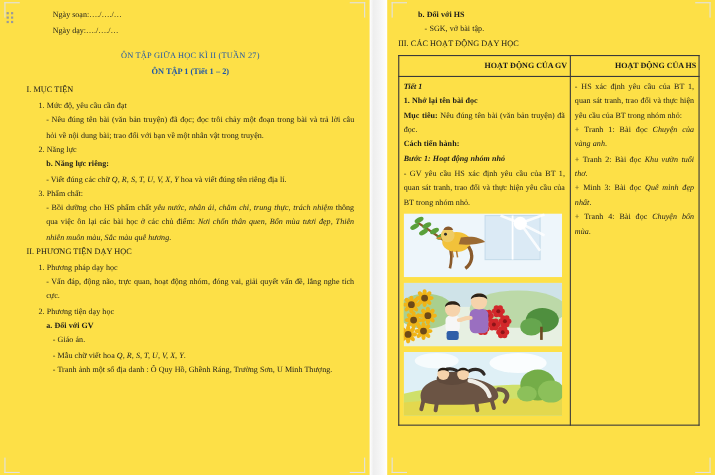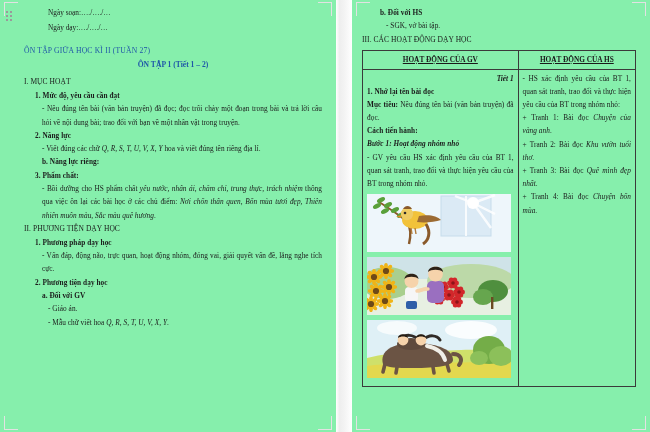--- a/index.html
+++ b/index.html
@@ -16,21 +16,21 @@
     position: relative;
   }
   .doc-viewport {
     position: absolute;
     inset: 0;
     display: flex;
     background: #fbfbfb;
   }
   
   .page {
-    background: #86efac;
+    background: #fde047;
     position: relative;
     height: 432px;
     box-sizing: border-box;
     overflow: hidden;
   }
   .page-left  { width: 336px; padding: 6px 14px 0 24px; }
   .page-gap   { width: 16px; background: linear-gradient(to right,#ffffff 0%,#eeeeee 22%,#f4f4f4 55%,#ffffff 100%); height:432px; }
   .page-right { width: 298px; padding: 6px 14px 0 10px; }
 
   
@@ -60,66 +60,66 @@
   
   .ln {
     font-size: 7.3px;
     line-height: 13.2px;
     margin: 0;
     text-align: justify;
     letter-spacing: 0.05px;
   }
   .meta { font-size: 7.3px; line-height: 14.5px; margin: 0; padding-left: 24px; }
   .title-main {
+    text-align: center;
     color: #1f57a8;
     font-size: 7.6px;
     line-height: 14px;
     margin: 0;
     letter-spacing: .2px;
   }
   .title-sub {
     text-align: center;
     color: #1f57a8;
     font-size: 7.6px;
     font-weight: bold;
     line-height: 14px;
     margin: 0 0 3px 0;
   }
   .h1 { font-weight: normal; font-size: 7.5px; line-height: 14px; margin: 0; }
-  .h2 { font-weight: bold; font-size: 7.3px; line-height: 13.4px; margin: 0; padding-left: 11px; }
+  .h2 { font-weight: normal; font-size: 7.3px; line-height: 13.4px; margin: 0; padding-left: 11px; }
   .h3 { font-weight: bold; font-size: 7.3px; line-height: 13.4px; margin: 0; padding-left: 18px; }
   .body-ind  { padding-left: 18px; }
   .body-ind2 { padding-left: 24px; }
   .bold  { font-weight: bold; }
   .ital  { font-style: italic; }
   .run   { font-style: normal; }
 
   
   .tbl {
     width: 100%;
     border-collapse: collapse;
     margin-top: 3px;
     table-layout: fixed;
   }
   .tbl td, .tbl th {
     border: 1px solid #3a3a3a;
     vertical-align: top;
     padding: 2px 4px 3px 4px;
   }
   .tbl th {
-    text-align: center;
+    text-align: right;
     font-weight: bold;
     font-size: 7.3px;
     line-height: 12px;
     padding: 3px 2px 3px 2px;
-    text-decoration: underline;
   }
   .col-gv { width: 57%; }
   .col-hs { width: 43%; }
-  .tiet { text-align: right; font-style: italic; font-weight: bold; font-size: 7.3px; line-height: 13px; margin: 0; }
+  .tiet { text-align: left; font-style: italic; font-weight: bold; font-size: 7.3px; line-height: 13px; margin: 0; }
 
   
   .figs { margin-top: 4px; }
   .fig  { width: 144px; height: 58px; display: block; margin: 0 0 5px 0; }
 </style>
 </head>
 <body>
 
 <div class="doc-viewport">
 
@@ -140,35 +140,36 @@
 
     <p class="meta">Ngày soạn:…./…./…</p>
     <p class="meta">Ngày dạy:…./…./…</p>
 
     <div style="height:9px"></div>
 
     <p class="title-main">ÔN TẬP GIỮA HỌC KÌ II (TUẦN 27)</p>
     <p class="title-sub">ÔN TẬP 1 (Tiết 1 – 2)</p>
 
     <div id="left-sections">
-        <p class="ln h1">I. MỤC HOẠT</p>
+        <p class="ln h1">I. MỤC TIỆN</p>
         <p class="ln h2">1. Mức độ, yêu cầu cần đạt</p>
         <p class="ln body-ind">- Nêu đúng tên bài (văn bản truyện) đã đọc; đọc trôi chảy một đoạn trong bài và trả lời câu hỏi về nội dung bài; trao đổi với bạn về một nhân vật trong truyện.</p>
         <p class="ln h2">2. Năng lực</p>
+        <p class="ln h3">b. Năng lực riêng:</p>
         <p class="ln body-ind"><span>- Viết đúng các chữ </span><span class="ital">Q, R, S, T, U, V, X, Y</span><span> hoa và viết đúng tên riêng địa lí.</span></p>
-        <p class="ln h3">b. Năng lực riêng:</p>
         <p class="ln h2">3. Phẩm chất:</p>
         <p class="ln body-ind"><span>- Bồi dưỡng cho HS phẩm chất </span><span class="ital">yêu nước, nhân ái, chăm chỉ, trung thực, trách nhiệm</span><span> thông qua việc ôn lại các bài học ở các chủ điểm: </span><span class="ital">Nơi chốn thân quen, Bốn mùa tươi đẹp, Thiên nhiên muôn màu, Sắc màu quê hương</span><span>.</span></p>
         <p class="ln h1">II. PHƯƠNG TIỆN DẠY HỌC</p>
         <p class="ln h2">1. Phương pháp dạy học</p>
         <p class="ln body-ind">- Vấn đáp, động não, trực quan, hoạt động nhóm, đóng vai, giải quyết vấn đề, lắng nghe tích cực.</p>
         <p class="ln h2">2. Phương tiện dạy học</p>
         <p class="ln h3">a. Đối với GV</p>
         <p class="ln body-ind2">- Giáo án.</p>
         <p class="ln body-ind2"><span>- Mẫu chữ viết hoa </span><span class="ital">Q, R, S, T, U, V, X, Y</span><span>.</span></p>
+        <p class="ln body-ind2">- Tranh ảnh một số địa danh : Ô Quy Hồ, Ghềnh Ráng, Trường Sơn, U Minh Thượng.</p>
       </div>
   </div>
 
   <div class="page-gap"></div>
 
   <div class="page page-right">
     <div class="cropmark cm-tl"></div>
     <div class="cropmark cm-tr"></div>
     <div class="cropmark cm-bl"></div>
     <div class="cropmark cm-br"></div>
@@ -366,21 +367,21 @@
                   <path d="M49 18 C49 13, 59 13, 59 18 C56.5 16, 51.5 16, 49 18 Z" fill="#231b13"></path>
                   <path d="M60 26 C70 28, 76 33, 78 40" stroke="#f0eee7" stroke-width="4" fill="none" stroke-linecap="round"></path>
                 </svg>
               </div>
           </td>
           <td>
             <div id="hs-blocks">
                 <p class="ln ">- HS xác định yêu cầu của BT 1, quan sát tranh, trao đổi và thực hiện yêu cầu của BT trong nhóm nhỏ:</p>
                 <p class="ln"><span>+ Tranh 1: Bài đọc </span><span class="ital">Chuyện của vàng anh</span><span>.</span></p>
                 <p class="ln"><span>+ Tranh 2: Bài đọc </span><span class="ital">Khu vườn tuổi thơ</span><span>.</span></p>
-                <p class="ln"><span>+ Tranh 3: Bài đọc </span><span class="ital">Quê mình đẹp nhất</span><span>.</span></p>
+                <p class="ln"><span>+ Minh 3: Bài đọc </span><span class="ital">Quê mình đẹp nhất</span><span>.</span></p>
                 <p class="ln"><span>+ Tranh 4: Bài đọc </span><span class="ital">Chuyện bốn mùa</span><span>.</span></p>
               </div>
           </td>
         </tr>
       </tbody>
     </table>
   </div>
 </div>
 
 </body></html>

